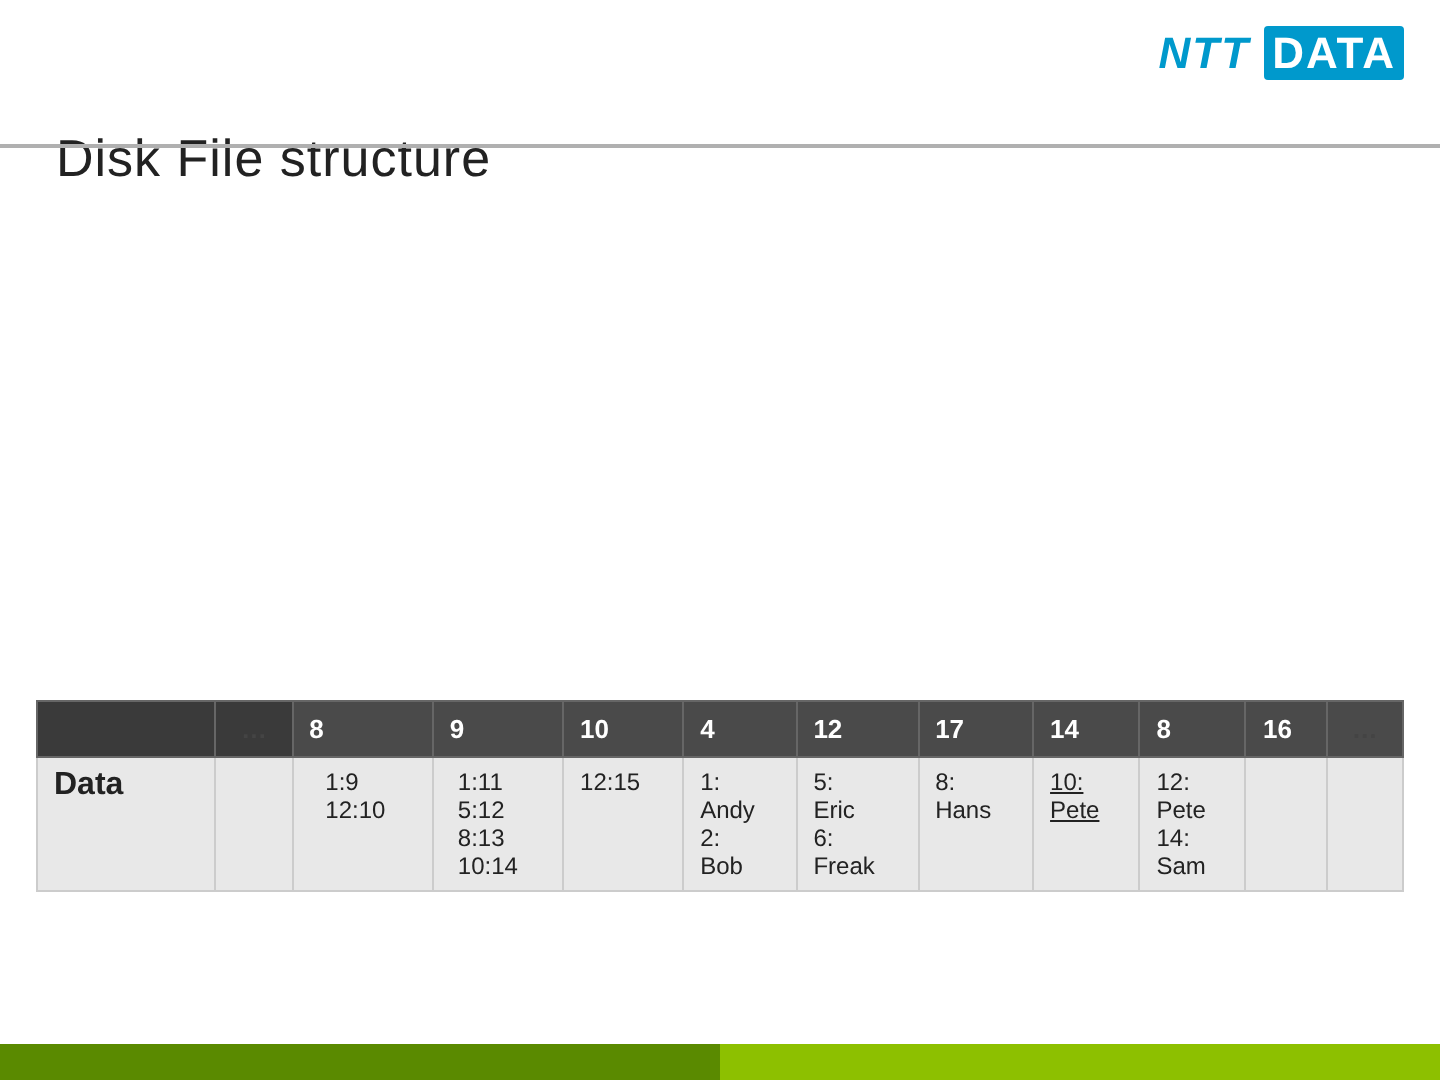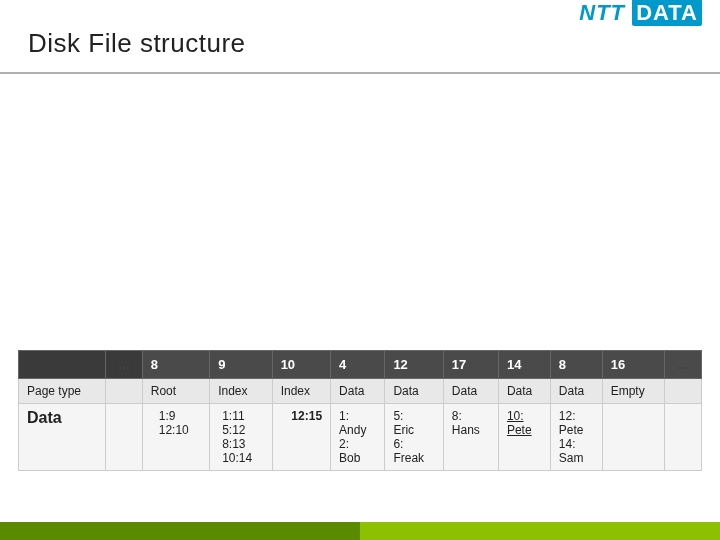--- a/index.html
+++ b/index.html
@@ -8,36 +8,37 @@
       height: 540px;
       background: #ffffff;
       font-family: Arial, sans-serif;
       overflow: hidden;
       position: relative;
     }
 
     
     #logo-area {
       position: absolute;
-      top: 0;
+      top: 14px;
       right: 18px;
     }
 
     
     #title-area {
       position: absolute;
       top: 28px;
       left: 28px;
     }
 
     #page-title {
       font-size: 26px;
       font-weight: 400;
       color: #222;
       letter-spacing: 0.5px;
+      margin-top: 36px;
     }
 
     
     #title-rule {
       position: absolute;
       top: 72px;
       left: 0;
       right: 0;
       height: 2px;
       background: #b0b0b0;
@@ -170,45 +171,31 @@
         <th>12</th>
         <th>17</th>
         <th>14</th>
         <th>8</th>
         <th>16</th>
         <th class="ellipsis-col" style="text-align:center;">…</th>
       </tr>
     </thead>
     <tbody>
 
-      <tr class="page-type-row">
-        <td style="font-weight:400; font-size:12px;">Page type</td>
-        <td></td>
-        <td>Root</td>
-        <td>Index</td>
-        <td>Index</td>
-        <td>Data</td>
-        <td>Data</td>
-        <td>Data</td>
-        <td>Data</td>
-        <td>Data</td>
-        <td>Empty</td>
-        <td></td>
-      </tr>
 
       <tr class="data-row">
         <td style="font-size:16px; font-weight:700;">Data</td>
         <td></td>
         <td style="white-space:pre-line; font-weight:400;padding-left:16px;">1:9
 12:10</td>
         <td style="white-space:pre-line; font-weight:400;padding-left:12px;">1:11
 5:12
 8:13
 10:14</td>
-        <td style="font-weight:700;text-align:right;">12:15</td>
+        <td style="font-weight:400;">12:15</td>
         <td style="white-space:pre-line; font-weight:400;">1:
 Andy
 2:
 Bob</td>
         <td style="white-space:pre-line; font-weight:400;">5:
 Eric
 6:
 Freak</td>
         <td style="white-space:pre-line; font-weight:400;">8:
 Hans</td>

